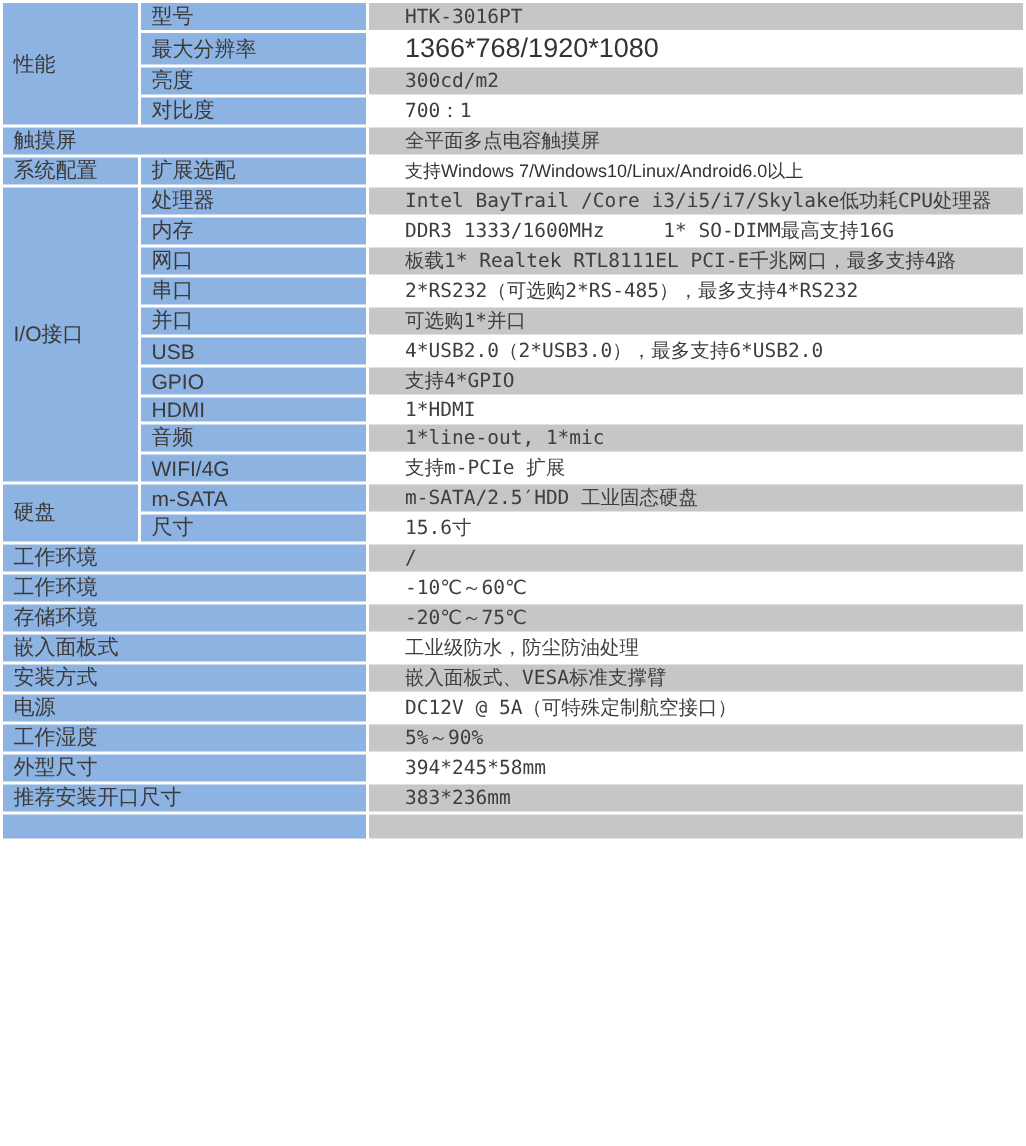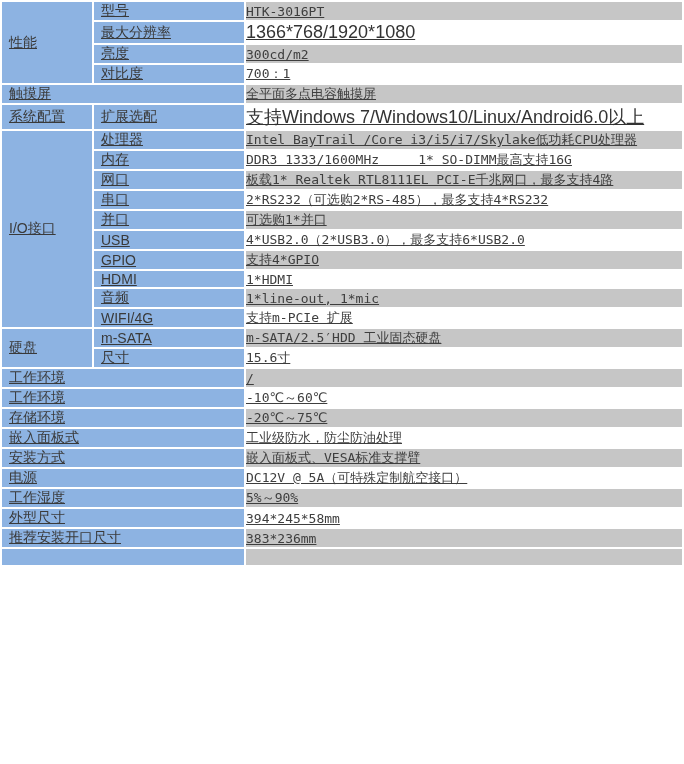--- a/index.html
+++ b/index.html
@@ -4,30 +4,30 @@
 <style>
   html,body{margin:0;padding:0;background:#ffffff;}
   .wrap{
     width:684px;height:764px;overflow:hidden;background:#ffffff;
     font-family:"Liberation Sans","DejaVu Sans",sans-serif;
   }
   table.spec{
     border-collapse:separate;border-spacing:2px;
     width:684px;table-layout:fixed;
   }
-  td{height:16px;padding:0;vertical-align:middle;overflow:hidden;text-decoration:underline;}
+  td{height:16px;padding:0;vertical-align:middle;overflow:hidden;}
   td.b{background:#8db3e2;}
   td.g{background:#c6c6c6;}
   td.w{background:#ffffff;}
   .lbl{
     font-size:14px;color:#3a3a3a;padding-left:7px;
     font-family:"Liberation Sans","DejaVu Sans",sans-serif;
   }
   .val{
-    font-size:13px;color:#3e3e3e;padding-left:0;white-space:pre;
+    font-size:13px;color:#3e3e3e;padding-left:24px;white-space:pre;
     font-family:"DejaVu Sans Mono","DejaVu Sans",sans-serif;
   }
   .sans{
     font-family:"Liberation Sans","DejaVu Sans",sans-serif;
     font-size:18px;color:#333;
   }
 </style>
 </head>
 <body>
 
@@ -59,21 +59,21 @@
     </tr>
 
     <tr>
       <td class="b lbl" colspan="2">触摸屏</td>
       <td class="g val">全平面多点电容触摸屏</td>
     </tr>
 
     <tr>
       <td class="b lbl">系统配置</td>
       <td class="b lbl">扩展选配</td>
-      <td class="w val sans" style="font-size:18px">支持Windows 7/Windows10/Linux/Android6.0以上</td>
+      <td class="w val sans" style="font-size:12px">支持Windows 7/Windows10/Linux/Android6.0以上</td>
     </tr>
 
     <tr>
       <td class="b lbl" rowspan="10">I/O接口</td>
       <td class="b lbl">处理器</td>
       <td class="g val">Intel BayTrail /Core i3/i5/i7/Skylake低功耗CPU处理器</td>
     </tr>
     <tr>
       <td class="b lbl">内存</td>
       <td class="w val">DDR3 1333/1600MHz     1* SO-DIMM最高支持16G</td>

